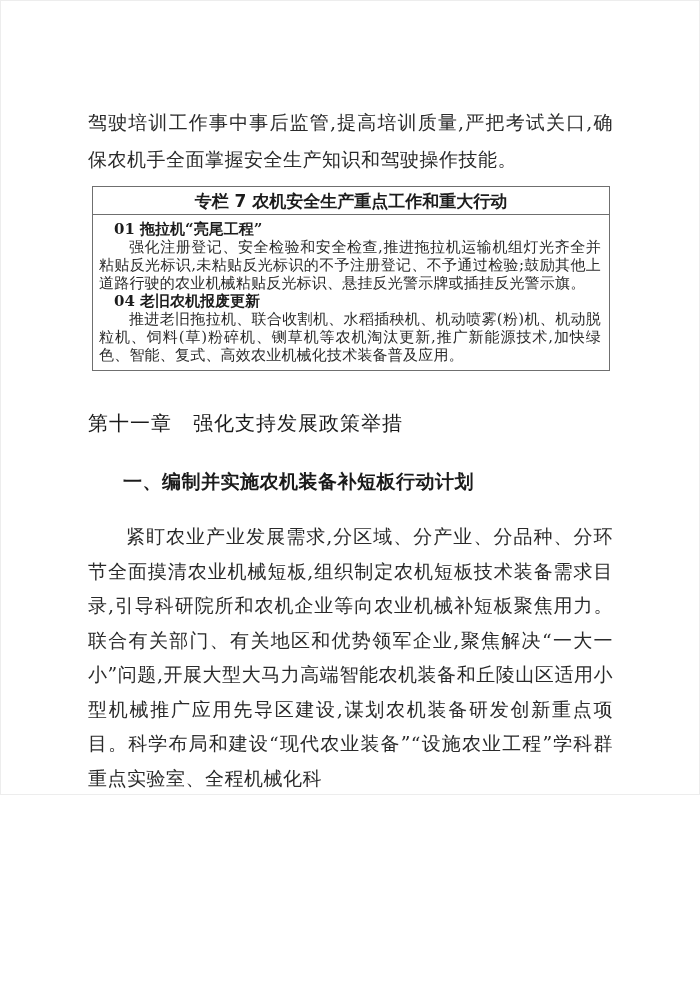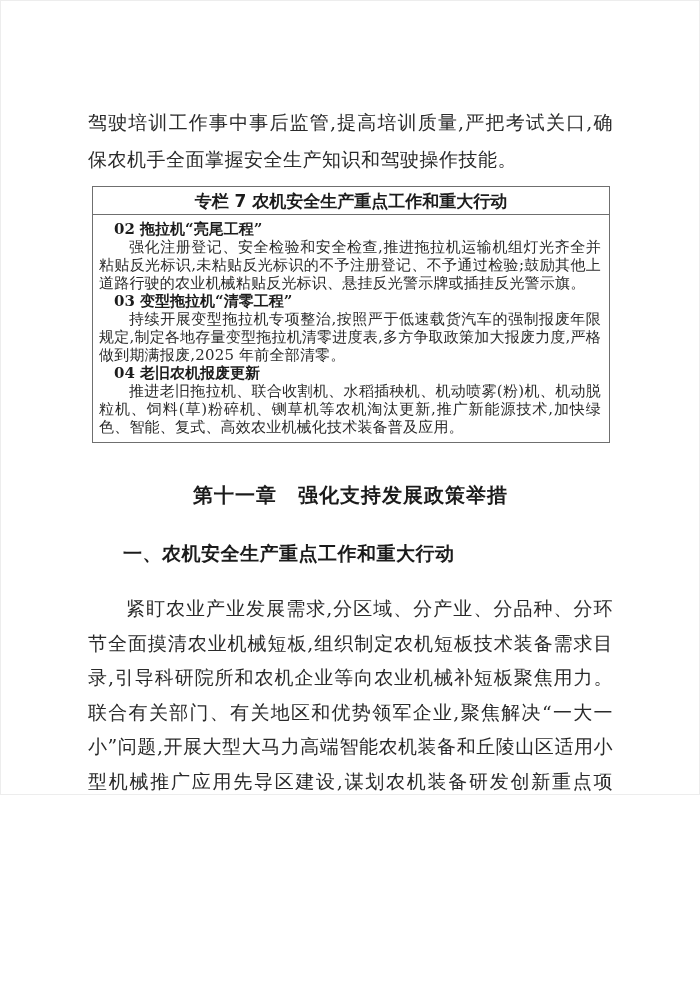--- a/index.html
+++ b/index.html
@@ -53,23 +53,22 @@
     color: #1c1c1c;
   }
   .panel-item-body {
     margin: 0;
     text-indent: 2em;
     text-align: justify;
     letter-spacing: 0.2px;
   }
   .chapter-heading {
     margin: 38px 0 0;
-    text-align: center;
     font-family: "DejaVu Sans", "Liberation Sans", sans-serif;
-    font-weight: bold;
+    font-weight: normal;
     font-size: 20px;
     line-height: 28px;
     color: #1b1b1b;
     letter-spacing: 1px;
   }
   .section-heading {
     margin: 31px 0 0;
     padding-left: 35px;
     font-family: "DejaVu Sans", "Liberation Sans", sans-serif;
     font-weight: bold;
@@ -105,39 +104,35 @@
     <p class="opening">驾驶培训工作事中事后监管,提高培训质量,严把考试关口,确保农机手全面掌握安全生产知识和驾驶操作技能。</p>
 
     <div class="panel">
       <div class="panel-header">专栏 7 农机安全生产重点工作和重大行动</div>
       <div class="panel-body">
 
         <div>
         </div>
 
         <div>
-          <p class="panel-item-heading">02 拖拉机“亮尾工程”</p>
+          <p class="panel-item-heading">01 拖拉机“亮尾工程”</p>
           <p class="panel-item-body">强化注册登记、安全检验和安全检查,推进拖拉机运输机组灯光齐全并粘贴反光标识,未粘贴反光标识的不予注册登记、不予通过检验;鼓励其他上道路行驶的农业机械粘贴反光标识、悬挂反光警示牌或插挂反光警示旗。</p>
         </div>
 
-        <div>
-          <p class="panel-item-heading">03 变型拖拉机“清零工程”</p>
-          <p class="panel-item-body">持续开展变型拖拉机专项整治,按照严于低速载货汽车的强制报废年限规定,制定各地存量变型拖拉机清零进度表,多方争取政策加大报废力度,严格做到期满报废,2025 年前全部清零。</p>
-        </div>
 
         <div>
           <p class="panel-item-heading">04 老旧农机报废更新</p>
           <p class="panel-item-body">推进老旧拖拉机、联合收割机、水稻插秧机、机动喷雾(粉)机、机动脱粒机、饲料(草)粉碎机、铡草机等农机淘汰更新,推广新能源技术,加快绿色、智能、复式、高效农业机械化技术装备普及应用。</p>
         </div>
 
       </div>
     </div>
 
     <h1 class="chapter-heading">第十一章　强化支持发展政策举措</h1>
 
-    <h2 class="section-heading">一、农机安全生产重点工作和重大行动</h2>
+    <h2 class="section-heading">一、编制并实施农机装备补短板行动计划</h2>
 
     <p class="body-paragraph">紧盯农业产业发展需求,分区域、分产业、分品种、分环节全面摸清农业机械短板,组织制定农机短板技术装备需求目录,引导科研院所和农机企业等向农业机械补短板聚焦用力。联合有关部门、有关地区和优势领军企业,聚焦解决“一大一小”问题,开展大型大马力高端智能农机装备和丘陵山区适用小型机械推广应用先导区建设,谋划农机装备研发创新重点项目。科学布局和建设“现代农业装备”“设施农业工程”学科群重点实验室、全程机械化科</p>
 
   </div>
 
   <div class="page-number">— 48 —</div>
 </div>
 
 </body></html>

